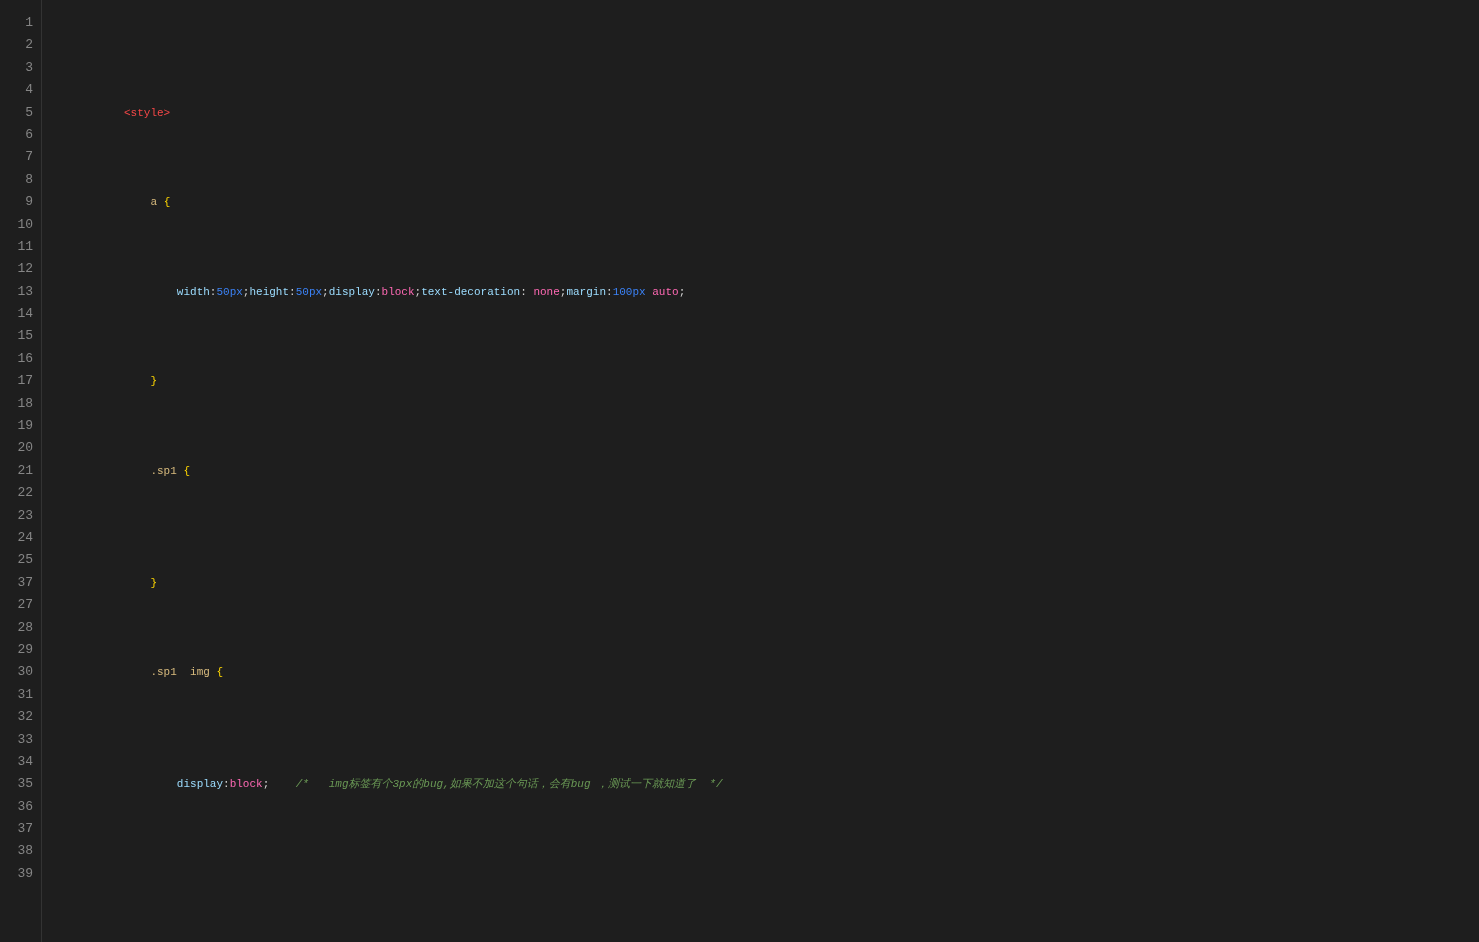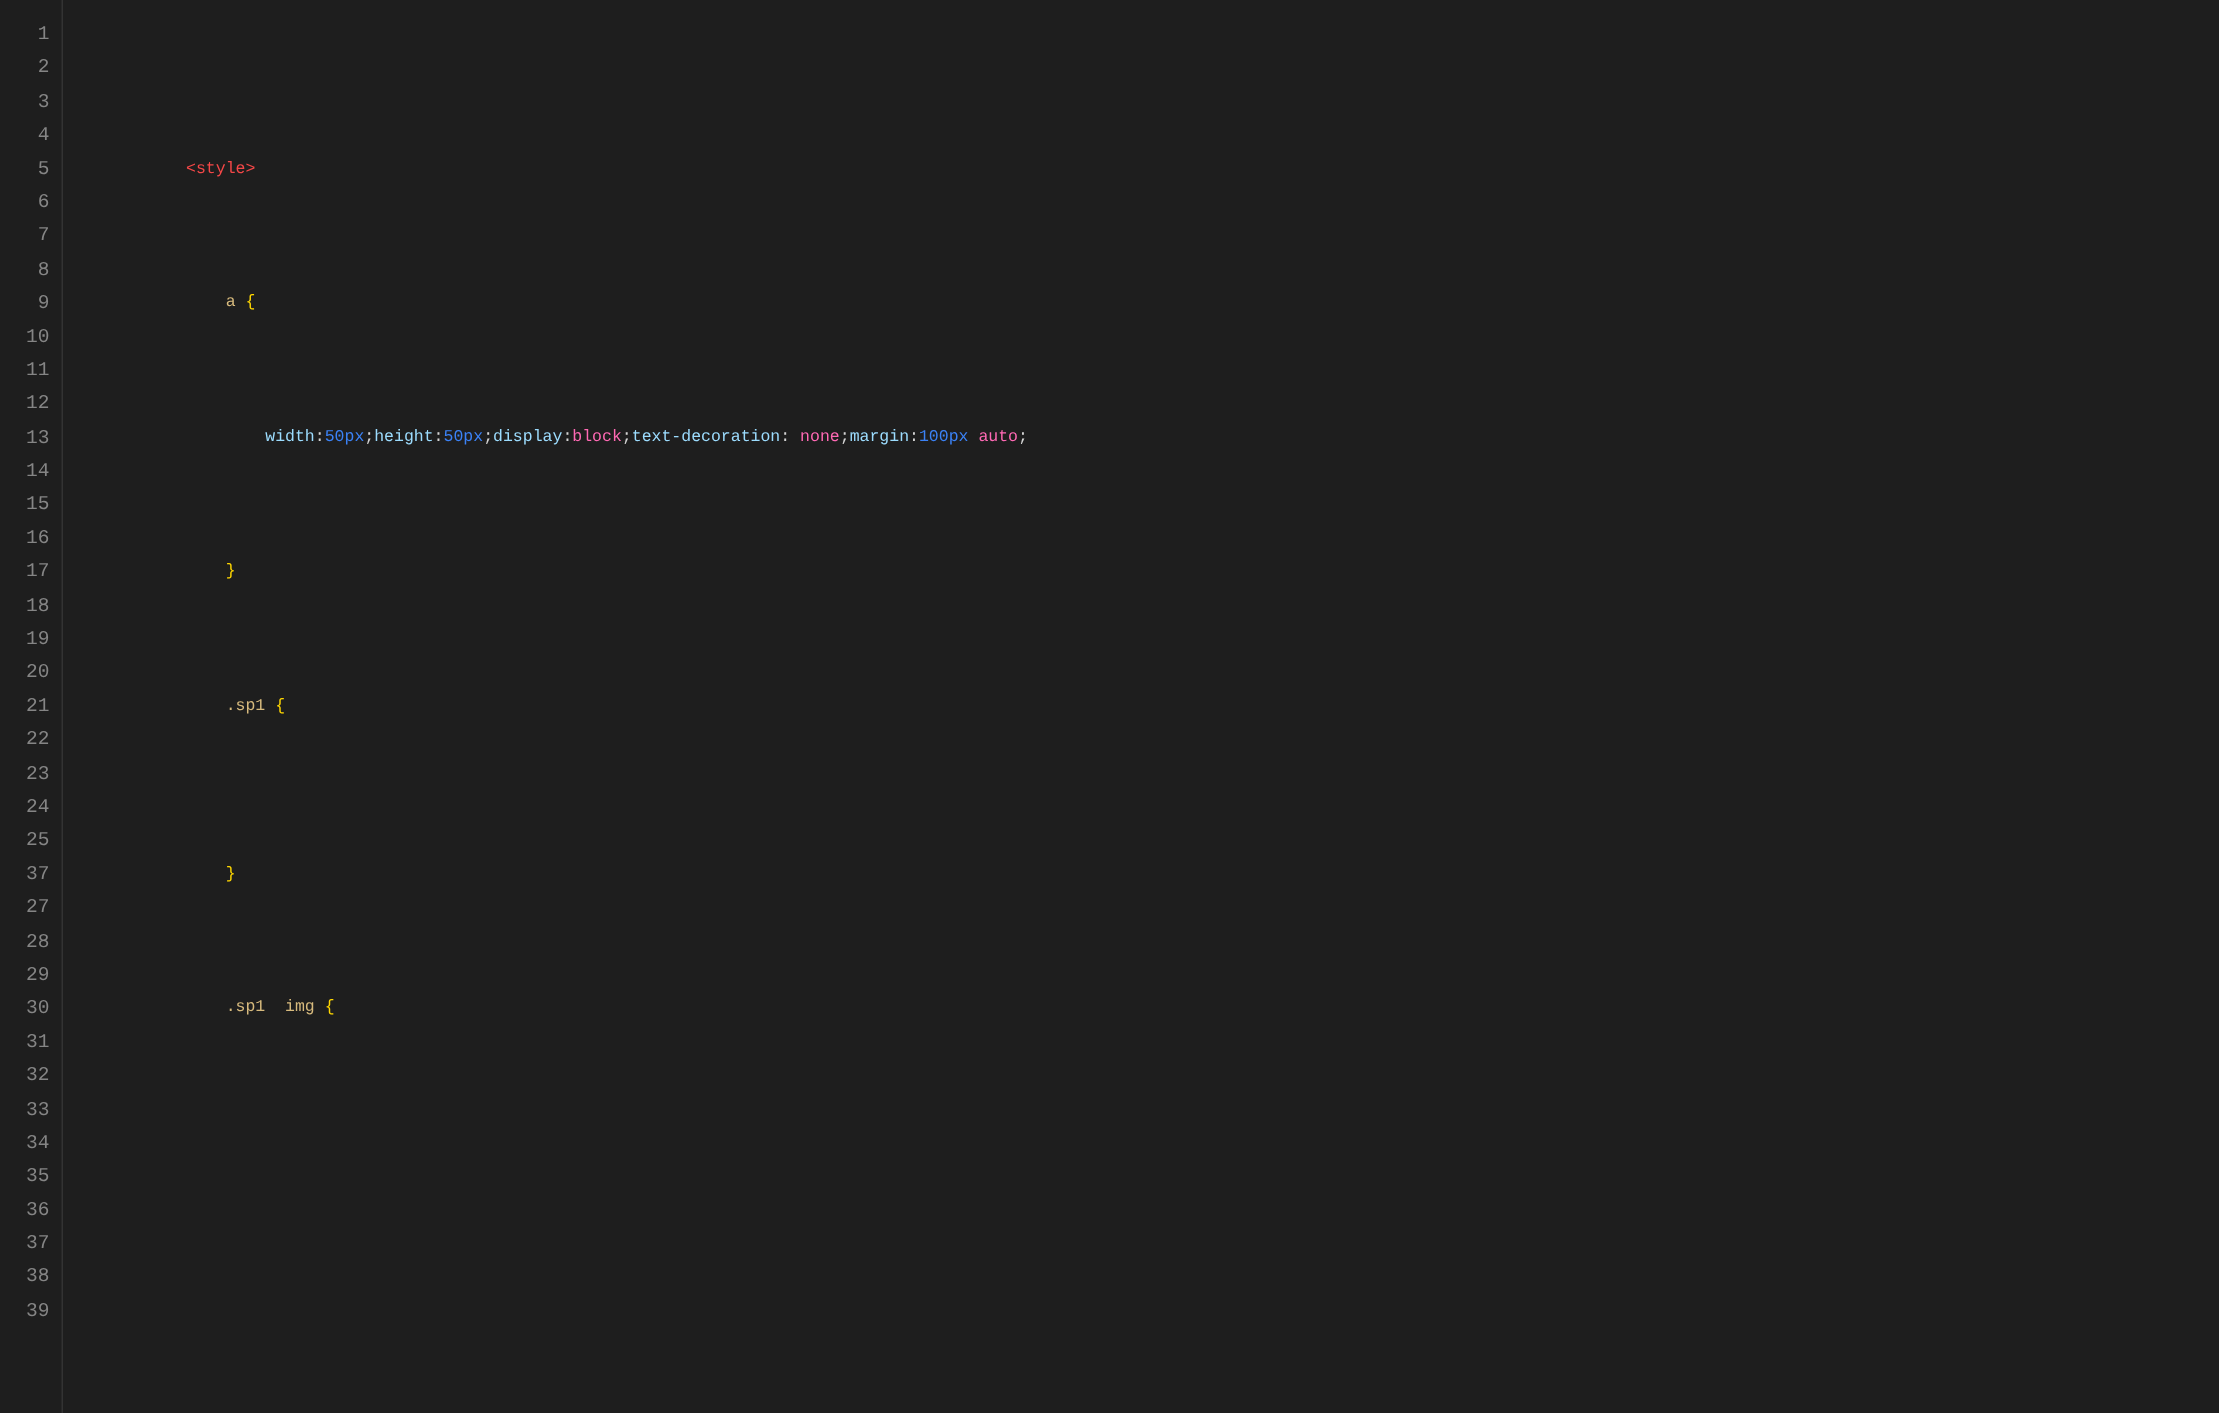--- a/index.html
+++ b/index.html
@@ -135,20 +135,23 @@
     
     <div class="code-line">
       <span class="white-txt">        </span><span class="brace">}</span>
     </div>
     
     <div class="code-line">
       <span class="white-txt">        </span><span class="selector">.sp1</span>  <span class="selector">img</span> <span class="brace">{</span>
     </div>
     
     
+    <div class="code-line">
+      <span class="white-txt">            </span><span class="property">display</span><span class="colon">:</span><span class="pink">block</span><span class="punctuation">;</span>    <span class="comment">/*   img标签有个3px的bug,如果不加这个句话，会有bug ，测试一下就知道了  */</span>
+    </div>
     
     
     
     
     
     
     
     
     
     

